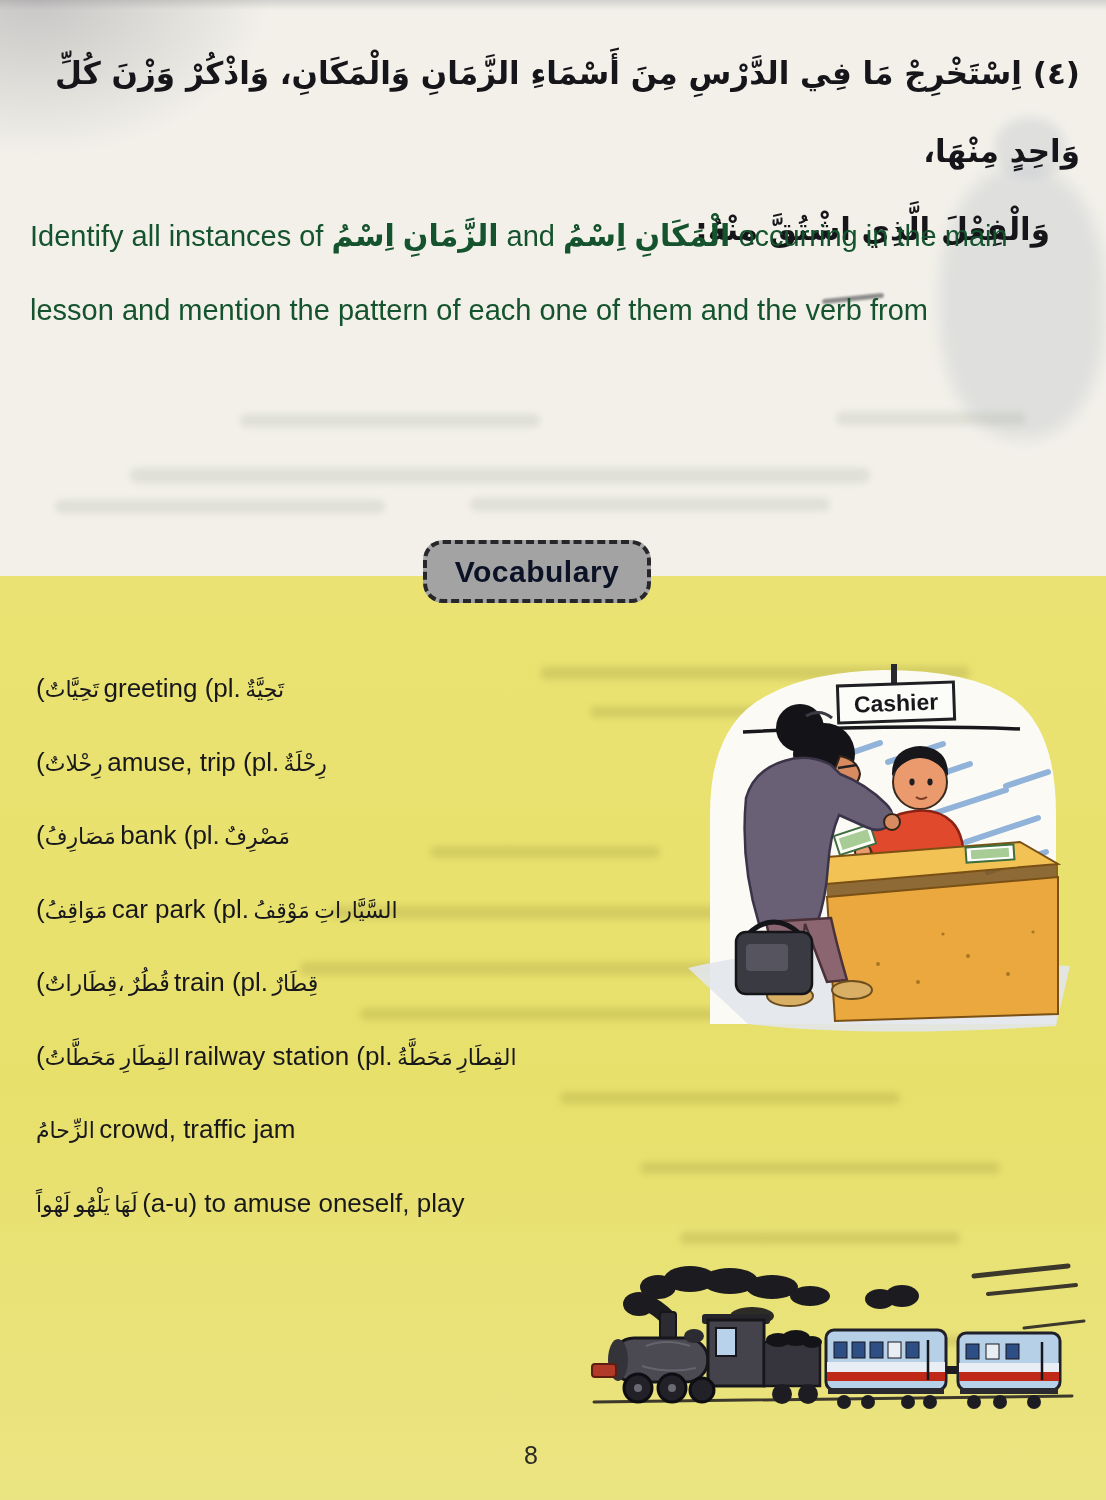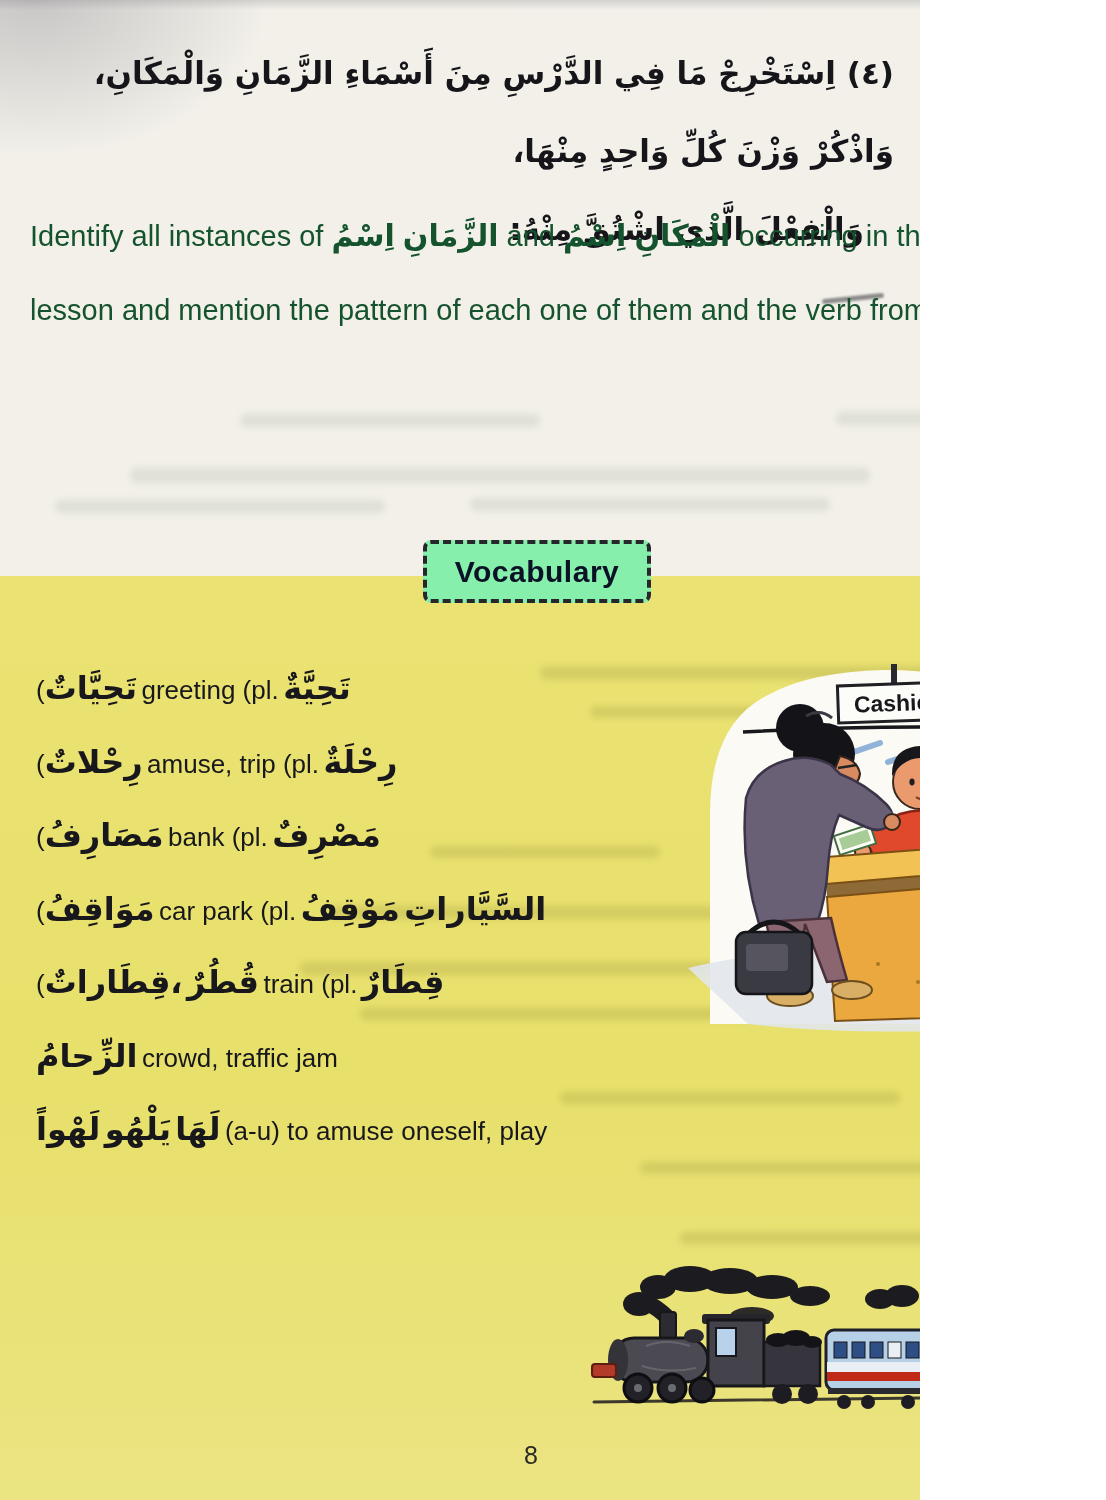--- a/index.html
+++ b/index.html
@@ -1,42 +1,42 @@
 <!DOCTYPE html>
 <html><head>
 <meta charset="utf-8">
 <style>
   html,body{margin:0;padding:0;}
-  #page{position:relative;width:920px;height:1500px;overflow:hidden;
+  #page{position:relative;width:1106px;height:1500px;overflow:hidden;
         background:#f2f0e9;font-family:"Liberation Sans",sans-serif;color:#1a1a1f;}
   
   .corner-shade{position:absolute;left:-50px;top:-60px;width:340px;height:230px;
         background:radial-gradient(ellipse at 25% 25%, rgba(148,146,153,.45), rgba(148,146,153,0) 65%);}
   .top-strip{position:absolute;left:0;top:0;width:100%;height:10px;background:linear-gradient(rgba(120,120,126,.25),rgba(120,120,126,0));}
   
   .yellow{position:absolute;left:0;top:576px;width:100%;height:924px;
         background:linear-gradient(#eae373,#e7e06b 55%,#ebe482);}
   
   .exercise{position:absolute;top:34px;left:16px;right:26px;direction:rtl;text-align:right;
         font-family:"DejaVu Sans",sans-serif;font-weight:bold;font-size:31px;line-height:78px;color:#15151a;}
   .exercise .l2{display:block;margin-right:30px;}
   
   .instructions{position:absolute;top:198px;left:30px;right:10px;color:#14532d;}
   .instr-line{height:75px;line-height:75px;white-space:nowrap;font-size:29px;}
   .instructions .ar{font-family:"DejaVu Sans",sans-serif;font-weight:bold;font-size:30px;}
   .instructions .en{font-family:"Liberation Sans",sans-serif;}
   
   .badge{position:absolute;left:423px;top:540px;width:228px;height:63px;box-sizing:border-box;
-        background:#86efac;border:4px dashed #26262b;border-radius:8px;
+        background:#a3a3a3;border:4px dashed #26262b;border-radius:20px;
         display:flex;align-items:center;justify-content:center;
         font-weight:bold;font-size:30px;color:#0c1226;letter-spacing:.5px;}
   
   .vocab{position:absolute;left:36px;top:652px;color:#17171c;}
   .vocab-line{height:73.5px;line-height:73.5px;white-space:nowrap;}
-  .vocab .ar{font-family:"DejaVu Sans",sans-serif;font-weight:bold;font-size:32px;}
+  .vocab .ar{font-family:"DejaVu Sans",sans-serif;font-weight:normal;font-size:22px;}
   .vocab .en{font-family:"Liberation Sans",sans-serif;font-size:26px;}
   
   .pagenum{position:absolute;left:0;top:1441px;width:1062px;text-align:center;
         font-size:25px;color:#2b2b26;font-family:"Liberation Sans",sans-serif;}
   
   .bleed{position:absolute;border-radius:10px;filter:blur(3px);}
   .bleed.w{background:rgba(150,158,140,.20);}
   .bleed.y{background:rgba(140,132,48,.22);}
   .ghost{position:absolute;filter:blur(7px);background:rgba(148,160,178,.20);border-radius:45%;}
   .pencil{position:absolute;left:822px;top:296px;width:62px;height:5px;border-radius:3px;
@@ -85,20 +85,21 @@
   </div>
 
   <div class="badge">Vocabulary</div>
 
   <div class="vocab">
     <div class="vocab-line"><bdi dir="ltr" class="en">(</bdi><bdi dir="rtl" class="ar">تَحِيَّاتٌ</bdi> <bdi dir="ltr" class="en">greeting (pl.</bdi> <bdi dir="rtl" class="ar">تَحِيَّةٌ</bdi></div>
     <div class="vocab-line"><bdi dir="ltr" class="en">(</bdi><bdi dir="rtl" class="ar">رِحْلاتٌ</bdi> <bdi dir="ltr" class="en">amuse, trip (pl.</bdi> <bdi dir="rtl" class="ar">رِحْلَةٌ</bdi></div>
     <div class="vocab-line"><bdi dir="ltr" class="en">(</bdi><bdi dir="rtl" class="ar">مَصَارِفُ</bdi> <bdi dir="ltr" class="en">bank (pl.</bdi> <bdi dir="rtl" class="ar">مَصْرِفٌ</bdi></div>
     <div class="vocab-line"><bdi dir="ltr" class="en">(</bdi><bdi dir="rtl" class="ar">مَوَاقِفُ</bdi> <bdi dir="ltr" class="en">car park (pl.</bdi> <bdi dir="rtl" class="ar">مَوْقِفُ</bdi> <bdi dir="rtl" class="ar">السَّيَّاراتِ</bdi></div>
     <div class="vocab-line"><bdi dir="ltr" class="en">(</bdi><bdi dir="rtl" class="ar">قِطَاراتٌ</bdi><bdi dir="rtl" class="ar">،</bdi> <bdi dir="rtl" class="ar">قُطُرٌ</bdi> <bdi dir="ltr" class="en">train (pl.</bdi> <bdi dir="rtl" class="ar">قِطَارٌ</bdi></div>
+    <div class="vocab-line"><bdi dir="ltr" class="en">(</bdi><bdi dir="rtl" class="ar">مَحَطَّاتُ</bdi> <bdi dir="rtl" class="ar">القِطَارِ</bdi> <bdi dir="ltr" class="en">railway station (pl.</bdi> <bdi dir="rtl" class="ar">مَحَطَّةُ</bdi> <bdi dir="rtl" class="ar">القِطَارِ</bdi></div>
     <div class="vocab-line"><bdi dir="rtl" class="ar">الزِّحامُ</bdi> <bdi dir="ltr" class="en">crowd, traffic jam</bdi></div>
     <div class="vocab-line"><bdi dir="rtl" class="ar">لَهْواً</bdi> <bdi dir="rtl" class="ar">يَلْهُو</bdi> <bdi dir="rtl" class="ar">لَهَا</bdi> <bdi dir="ltr" class="en">(a-u) to amuse oneself, play</bdi></div>
   </div>
 
   <svg class="cashier-svg" width="388" height="372" viewBox="0 0 388 372">
     <path d="M22,360 L22,150 Q22,58 82,30 Q122,8 196,6 Q282,6 324,34 Q368,64 368,150 L368,360 Z" fill="#fbfaf5"></path>
     <path d="M0,304 Q90,282 190,292 L382,302 L368,362 Q180,374 60,360 Z" fill="#e2e6ec" opacity="0.9"></path>
 
     <rect x="203" y="0" width="6" height="22" fill="#2a2a2e"></rect>
     <g transform="rotate(-2 207 38)">

